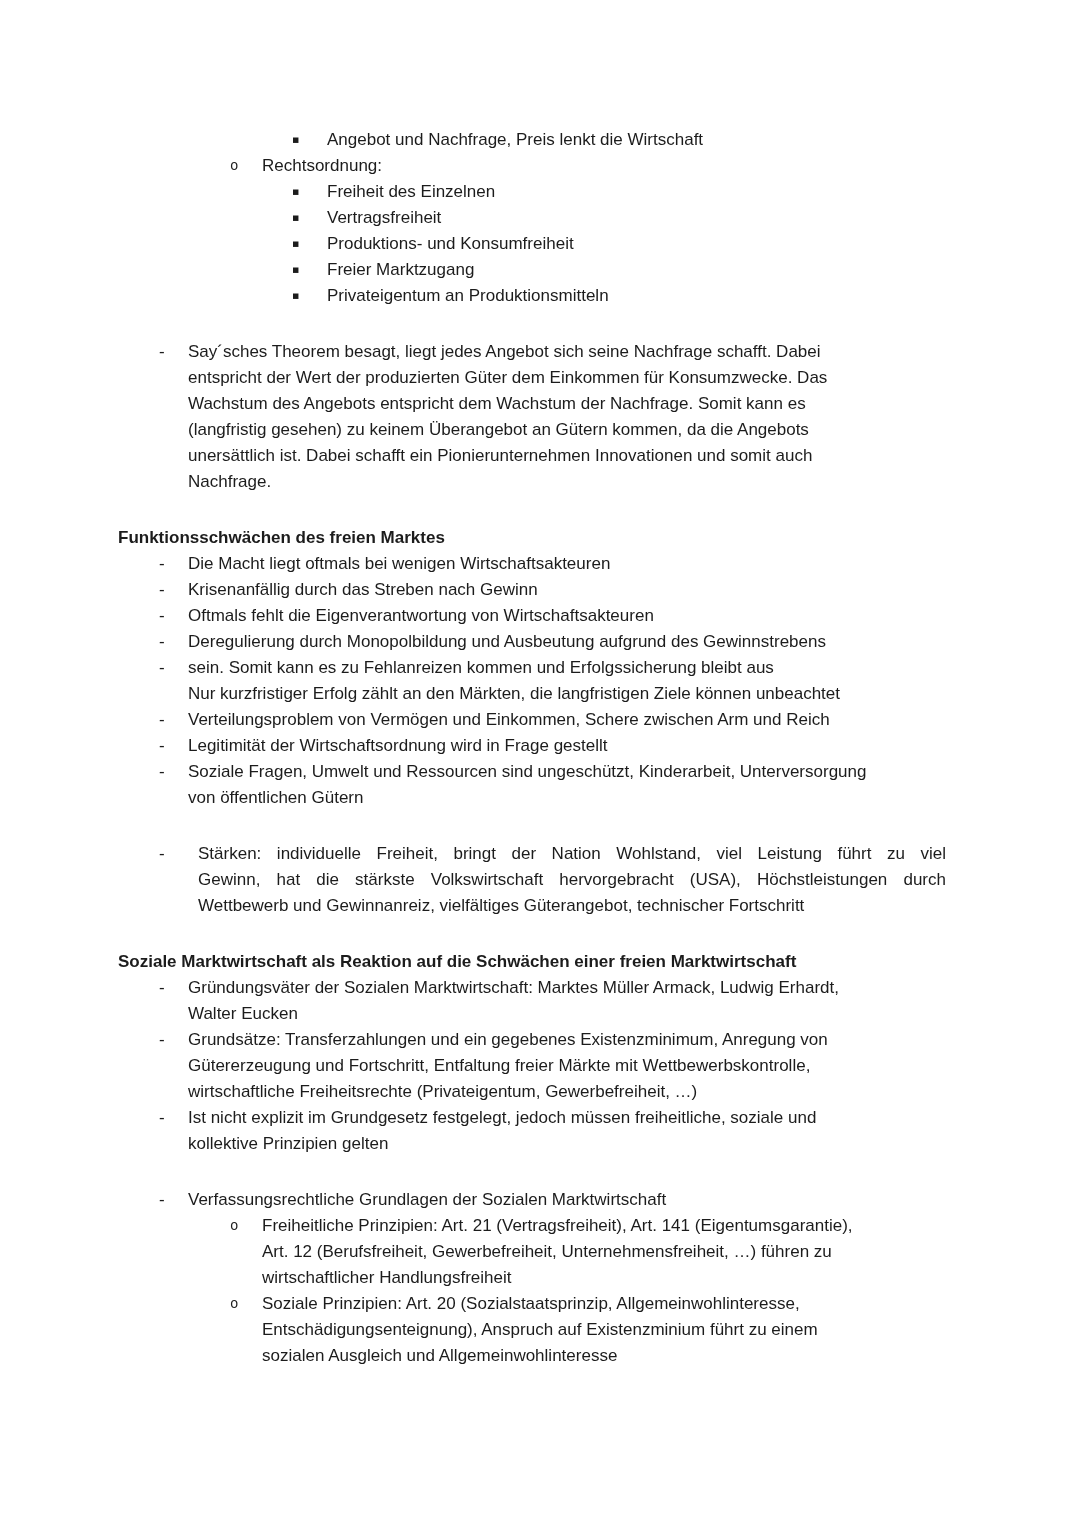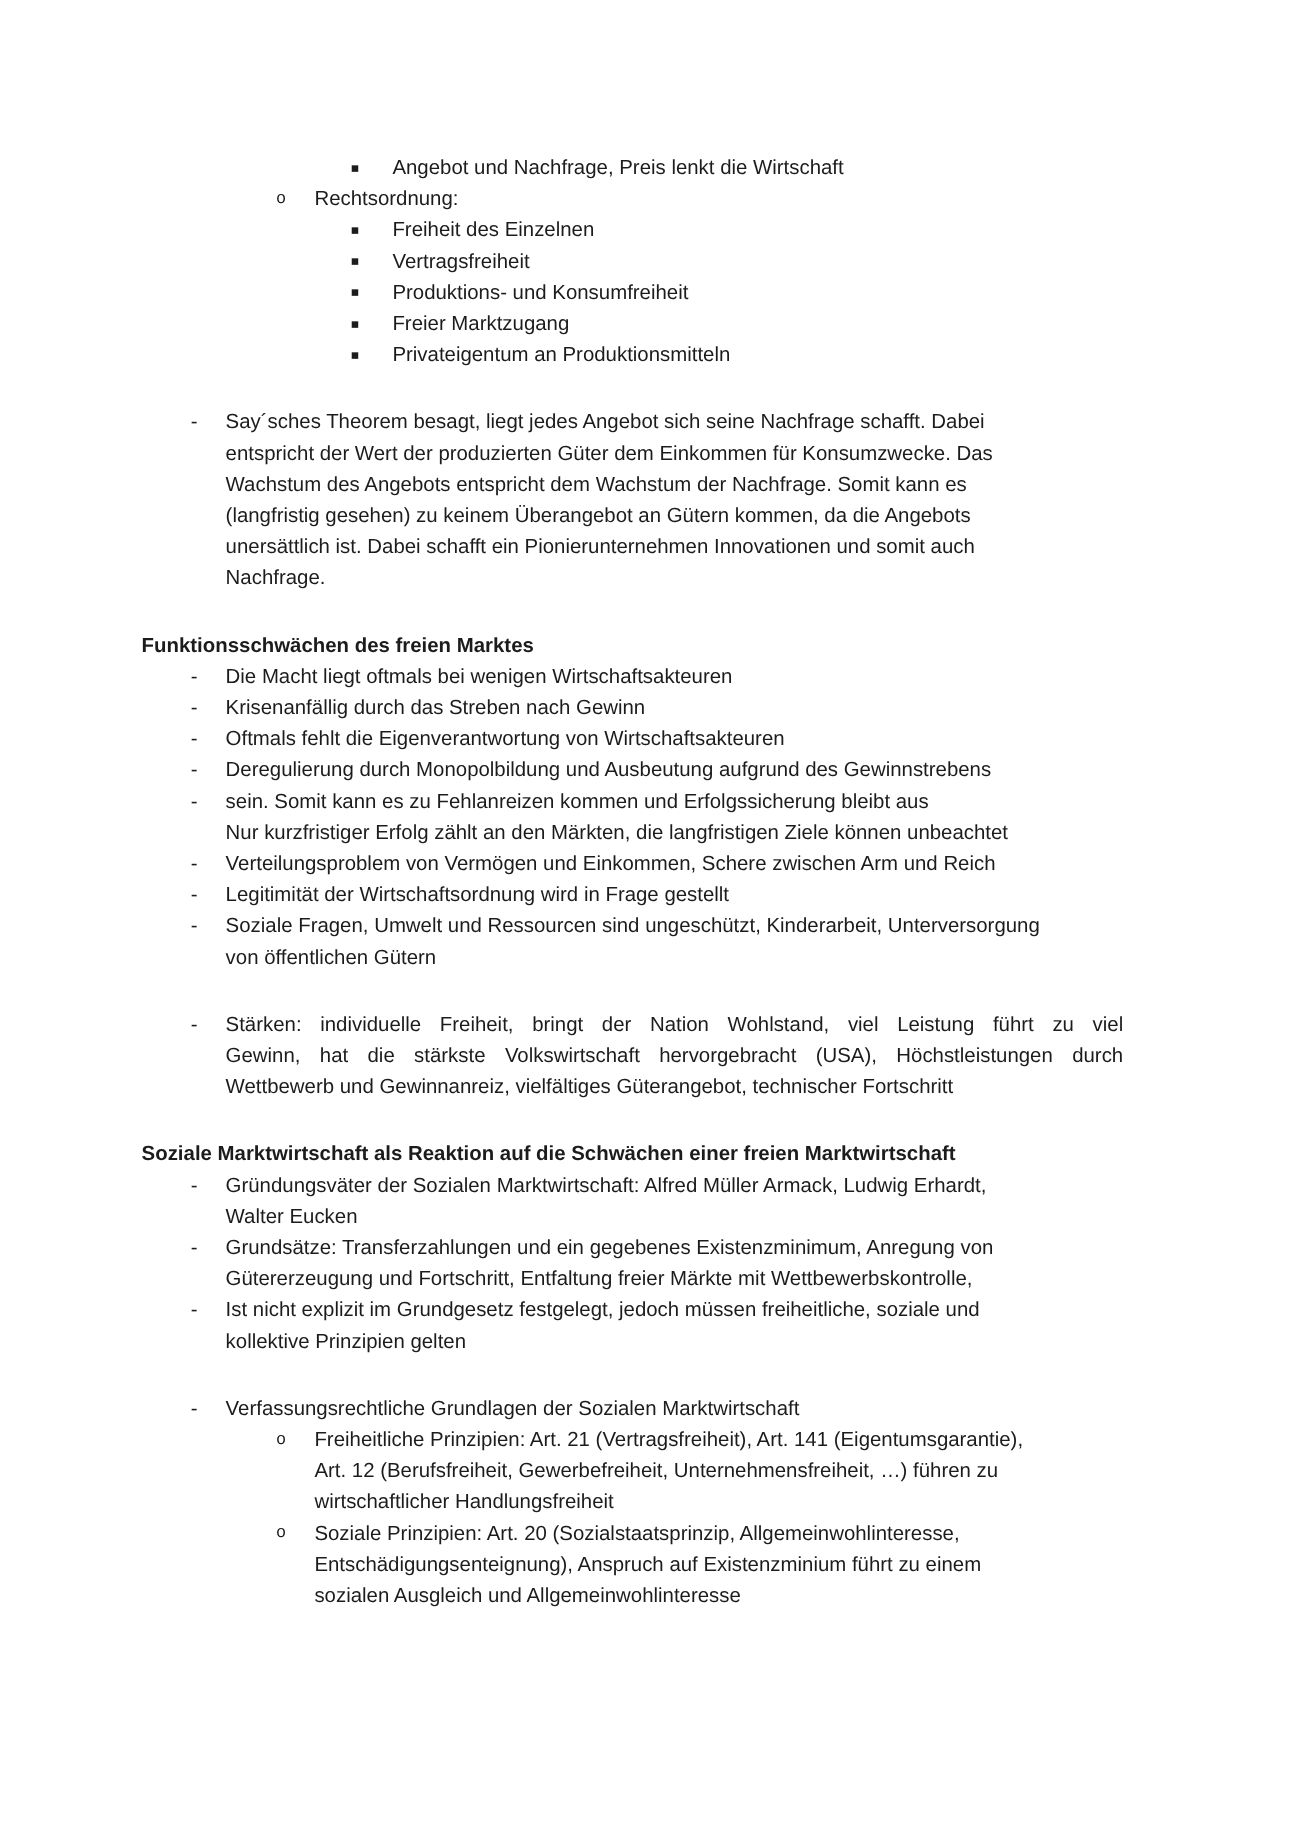--- a/index.html
+++ b/index.html
@@ -43,20 +43,21 @@
   }
   .line {
     white-space: nowrap;
     height: 26px;
   }
   .line.just {
     white-space: normal;
     width: 748px;
     text-align: justify;
     text-align-last: justify;
+    margin-left: 10px;
   }
   .line.just.last {
     text-align-last: left;
   }
 </style>
 </head>
 <body>
 
 <div id="page">
   <div id="content">
@@ -181,29 +182,30 @@
       </div>
       <div class="sp"></div>
       <div class="block h">
         <div class="text">
           <div class="line">Soziale Marktwirtschaft als Reaktion auf die Schwächen einer freien Marktwirtschaft</div>
         </div>
       </div>
       <div class="block li lvl1">
         <span class="marker m-dash">-</span>
         <div class="text">
-          <div class="line">Gründungsväter der Sozialen Marktwirtschaft: Alfred Müller Armack, Ludwig Erhardt,</div>
+          <div class="line">Gründungsväter der Sozialen Marktwirtschaft: Marktes Müller Armack, Ludwig Erhardt,</div>
           <div class="line">Walter Eucken</div>
         </div>
       </div>
       <div class="block li lvl1">
         <span class="marker m-dash">-</span>
         <div class="text">
           <div class="line">Grundsätze: Transferzahlungen und ein gegebenes Existenzminimum, Anregung von</div>
           <div class="line">Gütererzeugung und Fortschritt, Entfaltung freier Märkte mit Wettbewerbskontrolle,</div>
+          <div class="line">wirtschaftliche Freiheitsrechte (Privateigentum, Gewerbefreiheit, …)</div>
         </div>
       </div>
       <div class="block li lvl1">
         <span class="marker m-dash">-</span>
         <div class="text">
           <div class="line">Ist nicht explizit im Grundgesetz festgelegt, jedoch müssen freiheitliche, soziale und</div>
           <div class="line">kollektive Prinzipien gelten</div>
         </div>
       </div>
       <div class="sp"></div>

